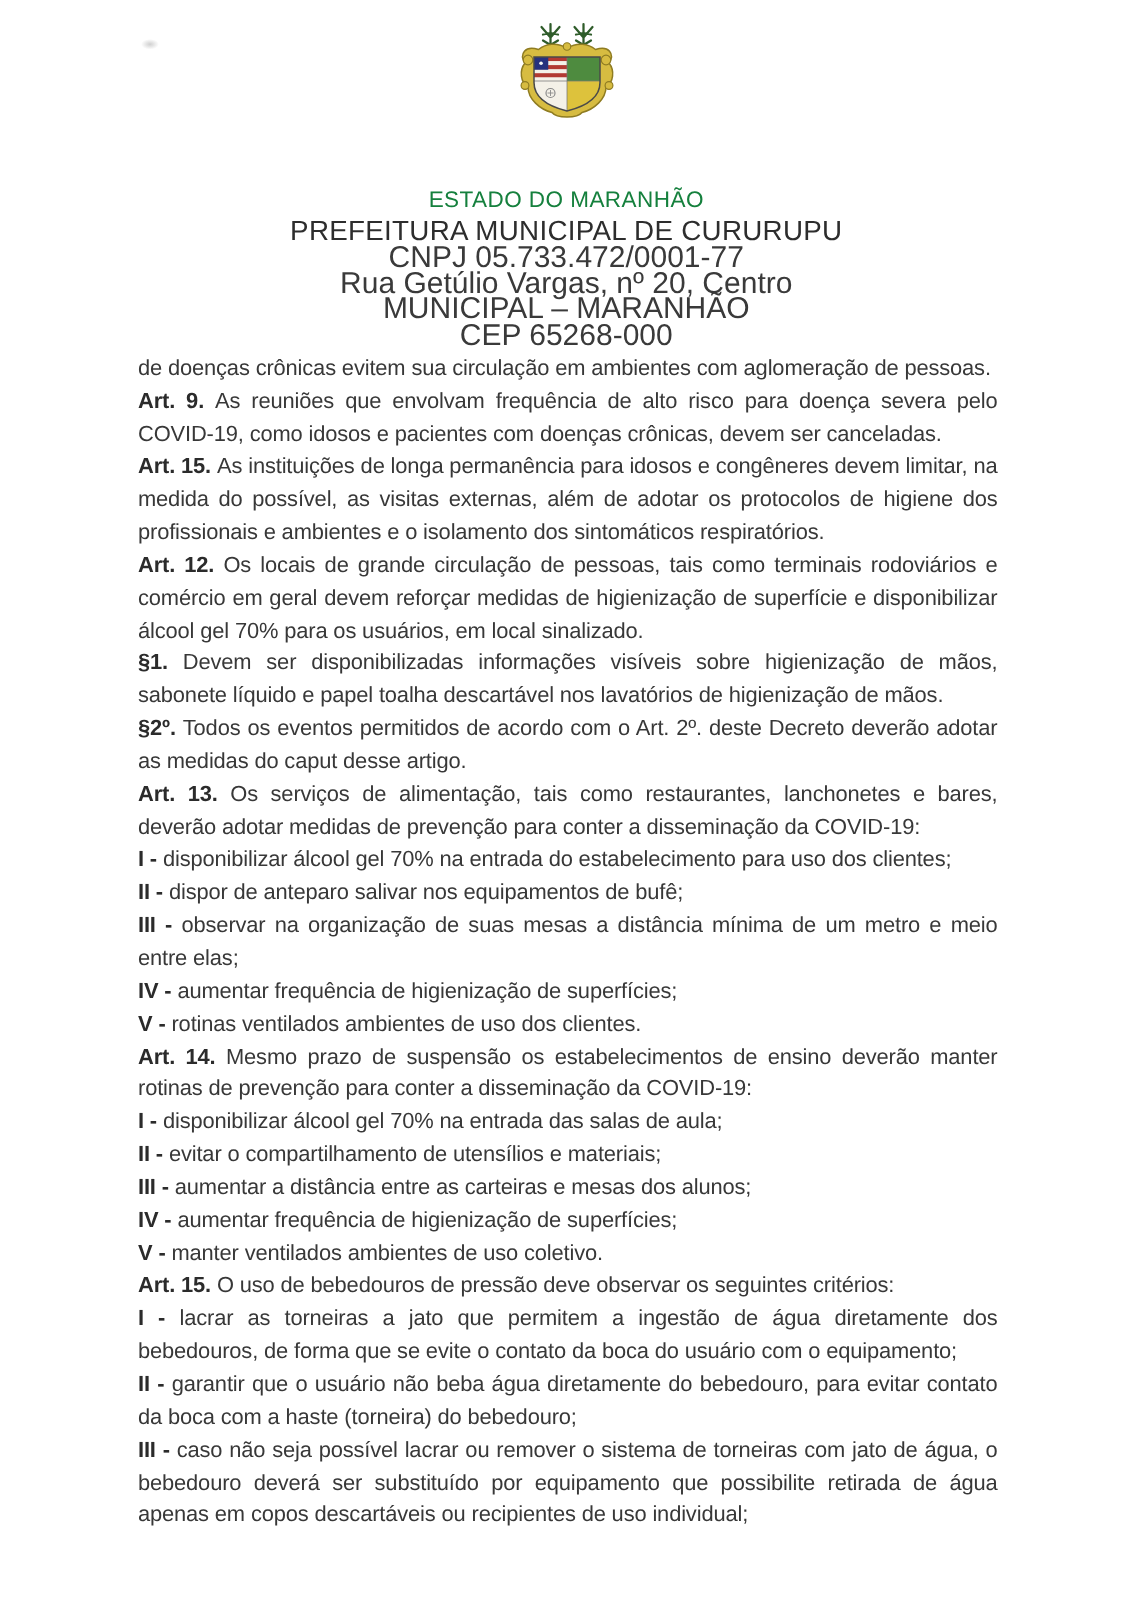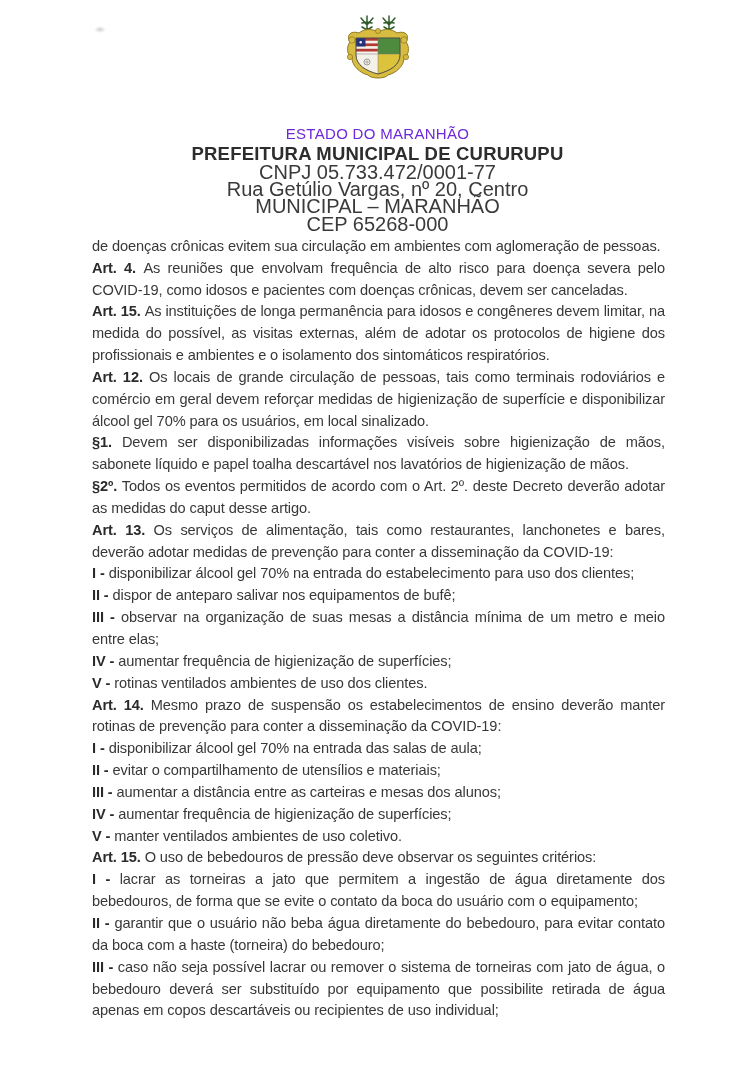--- a/index.html
+++ b/index.html
@@ -14,22 +14,22 @@
   
   .scan-artifact {
     position: absolute;
     left: 94px; top: 26px;
     width: 12px; height: 7px;
     background: radial-gradient(ellipse at center, rgba(120,120,120,.35), rgba(120,120,120,0) 70%);
     border-radius: 50%;
   }
   .header { text-align: center; color: #3c3c3c; }
   .emblem { display: block; margin: 13px auto 2px auto; }
-  .h-state  { font-size: 15px;   line-height: 18px;   letter-spacing: .3px; color: #6d28d9; margin-top: 40px; }
-  .h-title  { font-size: 18.5px; line-height: 21px;   font-weight: 700; color: #2d2d2d; letter-spacing: .2px; }
+  .h-state  { font-size: 15px;   line-height: 18px;   letter-spacing: .3px; color: #15803d; margin-top: 40px; }
+  .h-title  { font-size: 18.5px; line-height: 21px;   font-weight: 400; color: #2d2d2d; letter-spacing: .2px; }
   .h-sub    { font-size: 20px; line-height: 17.2px; color: #3a3a3a; }
   .content {
     margin: 3px 90px 0 92px;
     text-align: justify;
     font-size: 14.6px;
     line-height: 21.85px;
     letter-spacing: -0.1px;
     color: #383838;
   }
   .para { margin: 0; }
@@ -84,21 +84,21 @@
     <div class="h-title">PREFEITURA MUNICIPAL DE CURURUPU</div>
     <div class="h-sub">CNPJ 05.733.472/0001-77</div>
     <div class="h-sub">Rua Getúlio Vargas, nº 20, Centro</div>
     <div class="h-sub">MUNICIPAL – MARANHÃO</div>
     <div class="h-sub">CEP 65268-000</div>
   </div>
 
   <div class="content">
   <p class="para"><b class="lead"></b><span class="ptext">de doenças crônicas evitem sua circulação em ambientes com aglomeração de pessoas.</span></p>
 
-  <p class="para"><b class="lead">Art. 4. </b><span class="ptext">As reuniões que envolvam frequência de alto risco para doença severa pelo COVID-19, como idosos e pacientes com doenças crônicas, devem ser canceladas.</span></p>
+  <p class="para"><b class="lead">Art. 9. </b><span class="ptext">As reuniões que envolvam frequência de alto risco para doença severa pelo COVID-19, como idosos e pacientes com doenças crônicas, devem ser canceladas.</span></p>
 
   <p class="para"><b class="lead">Art. 15. </b><span class="ptext">As instituições de longa permanência para idosos e congêneres devem limitar, na medida do possível, as visitas externas, além de adotar os protocolos de higiene dos profissionais e ambientes e o isolamento dos sintomáticos respiratórios.</span></p>
 
   <p class="para"><b class="lead">Art. 12. </b><span class="ptext">Os locais de grande circulação de pessoas, tais como terminais rodoviários e comércio em geral devem reforçar medidas de higienização de superfície e disponibilizar álcool gel 70% para os usuários, em local sinalizado.</span></p>
 
   <p class="para"><b class="lead">§1. </b><span class="ptext">Devem ser disponibilizadas informações visíveis sobre higienização de mãos, sabonete líquido e papel toalha descartável nos lavatórios de higienização de mãos.</span></p>
 
   <p class="para"><b class="lead">§2º. </b><span class="ptext">Todos os eventos permitidos de acordo com o Art. 2º. deste Decreto deverão adotar as medidas do caput desse artigo.</span></p>
 
   <p class="para"><b class="lead">Art. 13. </b><span class="ptext">Os serviços de alimentação, tais como restaurantes, lanchonetes e bares, deverão adotar medidas de prevenção para conter a disseminação da COVID-19:</span></p>

